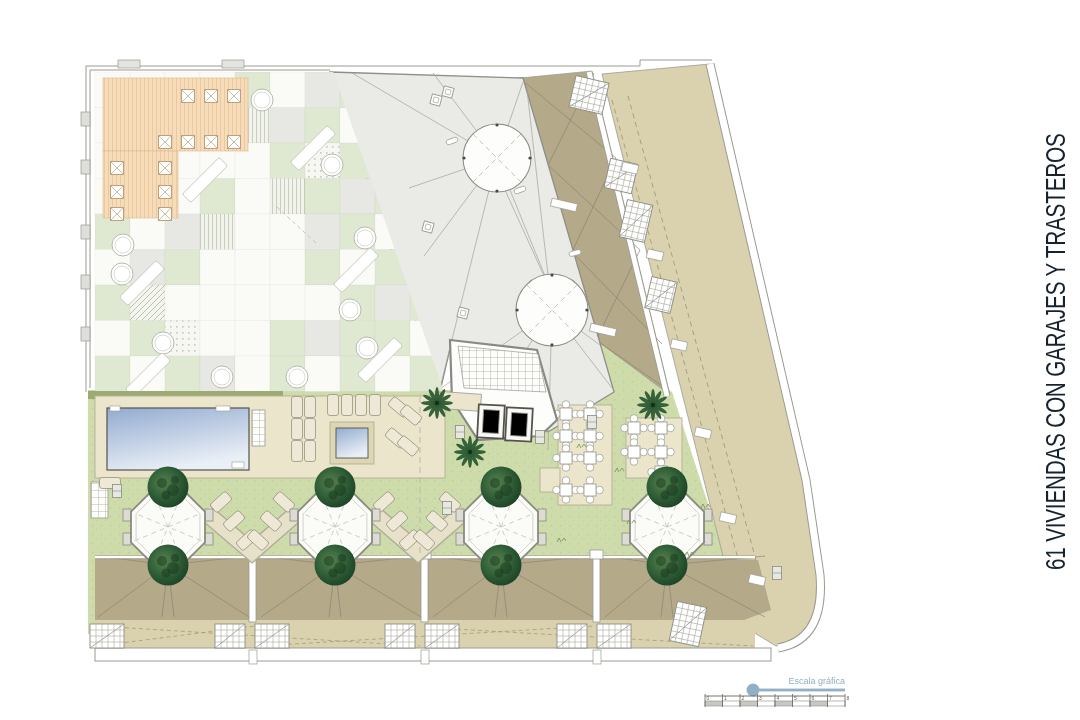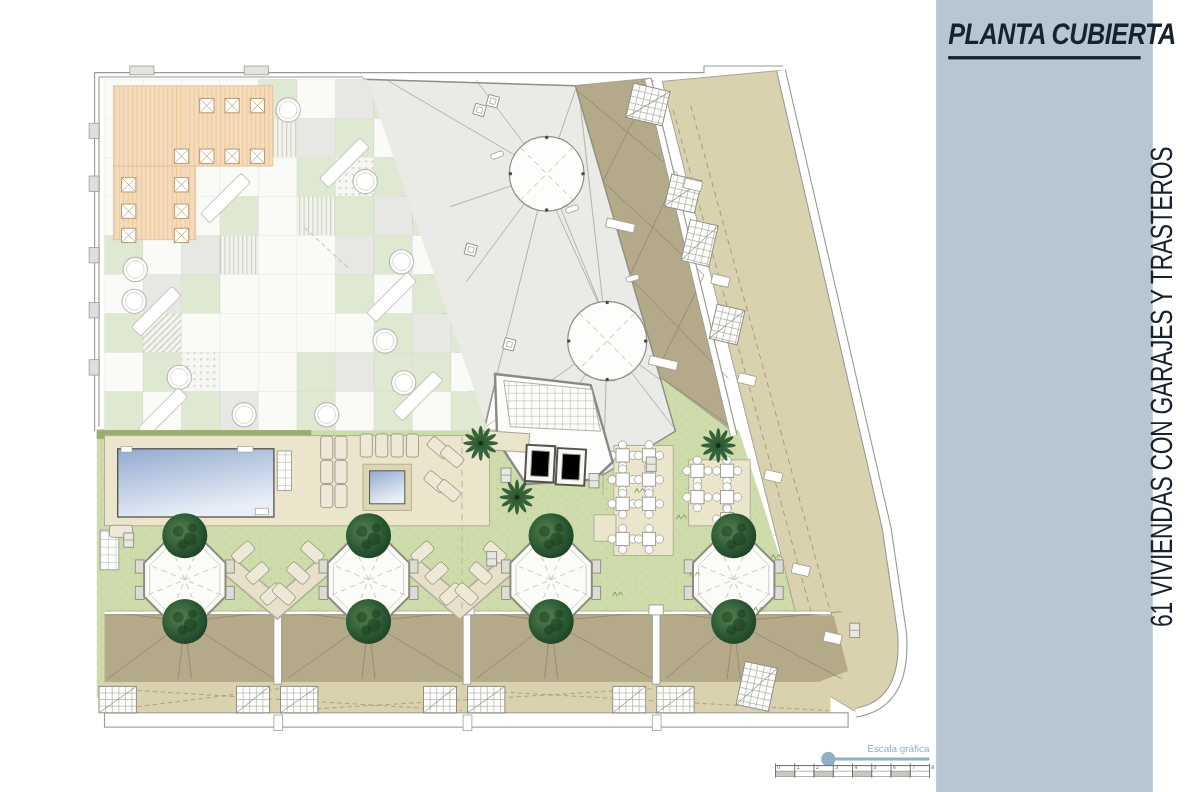--- a/index.html
+++ b/index.html
@@ -951,19 +951,15 @@
           <line x1="810" y1="694" x2="810" y2="707" stroke="#6b665e" stroke-width="0.8"></line>
           <text x="811.5" y="699.5" font-size="5" fill="#6b665e">6</text>
           <line x1="827.5" y1="694" x2="827.5" y2="707" stroke="#6b665e" stroke-width="0.8"></line>
           <text x="829" y="699.5" font-size="5" fill="#6b665e">7</text>
           <line x1="845" y1="694" x2="845" y2="707" stroke="#6b665e" stroke-width="0.8"></line>
           <text x="846.5" y="699.5" font-size="5" fill="#6b665e">8</text>
         </g>
     </g>
   </svg>
 
-  <div class="sidebar" style="background: rgb(183, 198, 210);">
-    <h1 class="plan-title" style="color: rgb(22, 34, 46);">PLANTA CUBIERTA</h1>
-    <div class="title-underline" style="background: rgb(22, 34, 46);"></div>
-  </div>
   <div class="vtext" style="color: rgb(22, 34, 46);">61 VIVIENDAS CON GARAJES Y TRASTEROS</div>
 
 </div>
 
 </body></html>

